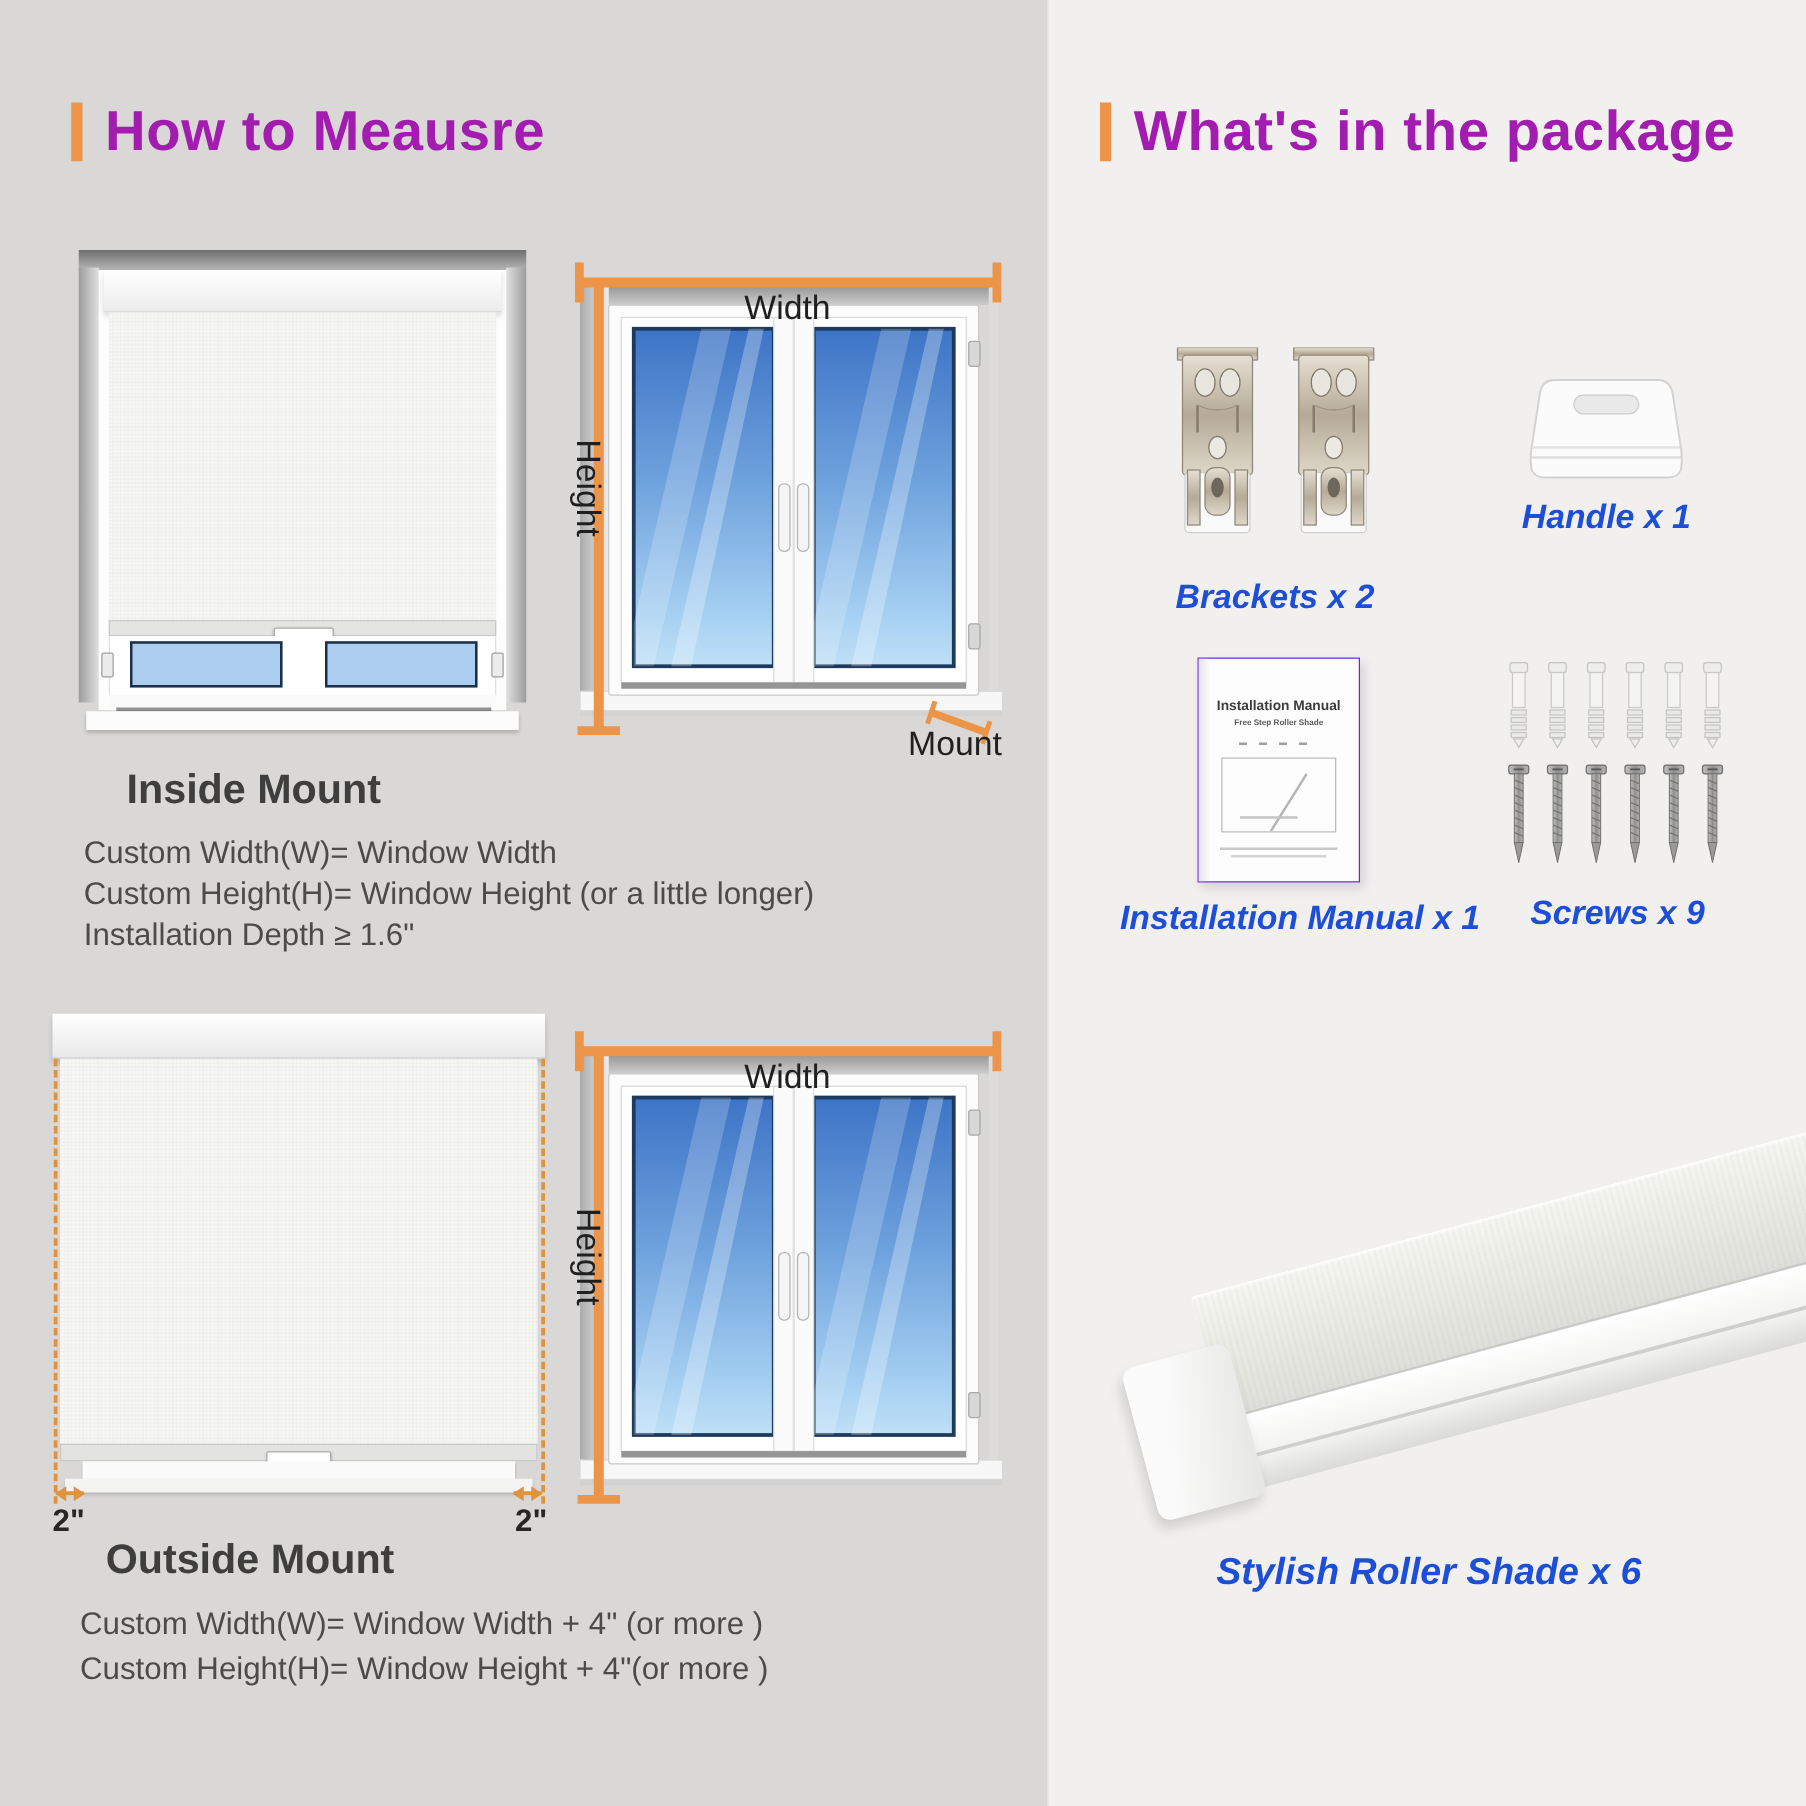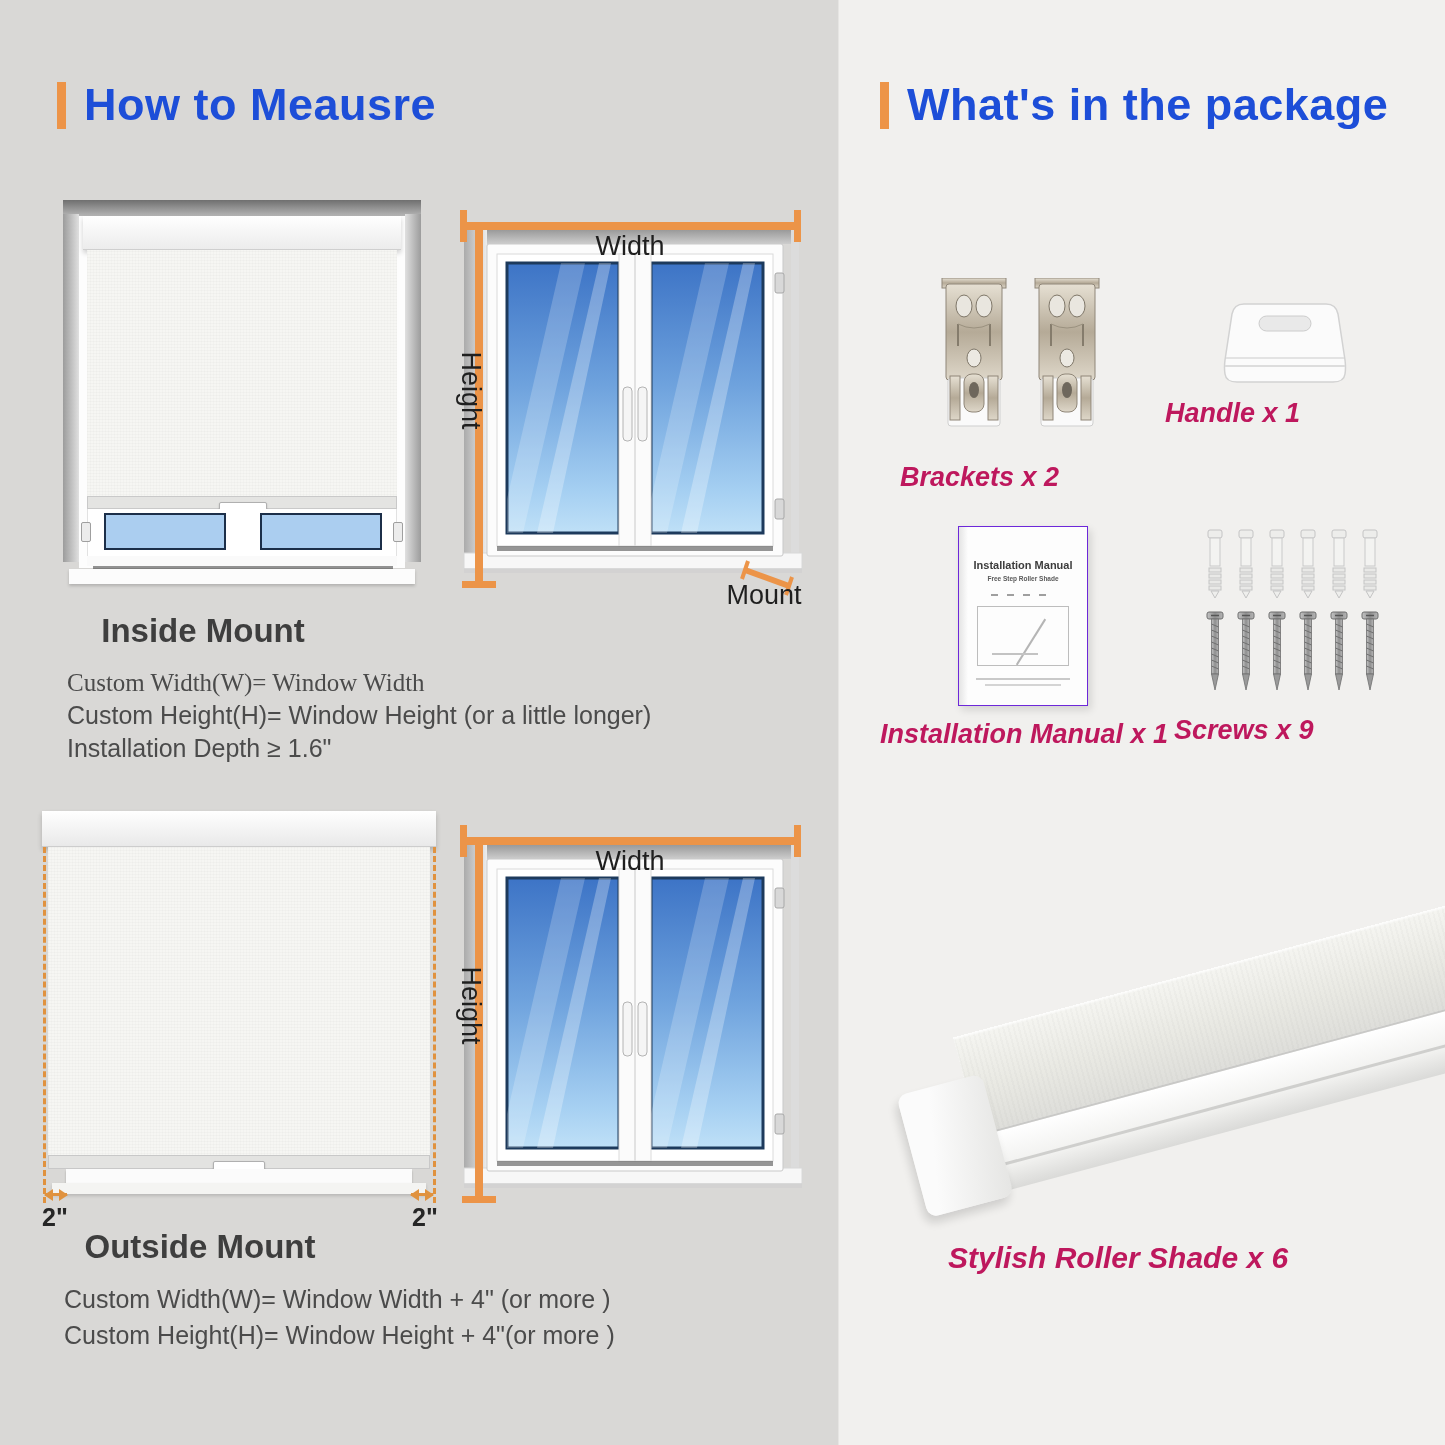--- a/index.html
+++ b/index.html
@@ -3,21 +3,21 @@
 <meta charset="utf-8">
 <style>
   :root{ --orange:#ED9448; --dash-orange:#e0923f; }
   *{margin:0;padding:0;box-sizing:border-box;}
   body{font-family:"Liberation Sans",sans-serif;background:#fff;}
   .canvas{position:relative;width:1445px;height:1445px;overflow:hidden;background:#d9d8d6;}
   .panel-right{position:absolute;left:838px;top:0;width:607px;height:1445px;background:#f1f0ee;border-left:1px solid #e6e5e3;}
   
   .sec-title{position:absolute;display:flex;align-items:center;gap:18px;}
   .accent{width:9px;height:47px;background:var(--orange);}
-  .sec-title h1{font-size:45px;font-weight:700;color:#1d4ed8;letter-spacing:0.5px;}
+  .sec-title h1{font-size:45px;font-weight:700;color:#a21caf;letter-spacing:0.5px;}
   
   .ill{position:absolute;}
   .im{left:63px;top:200px;width:358px;height:392px;}
   .im-walltop{position:absolute;left:0;top:0;width:100%;height:16px;background:linear-gradient(180deg,#6f6f6f,#b5b5b5);}
   .im-wallleft{position:absolute;left:0;top:14px;width:16px;height:348px;background:linear-gradient(90deg,#9c9c9c,#e0e0e0);}
   .im-wallright{position:absolute;right:0;top:14px;width:16px;height:348px;background:linear-gradient(-90deg,#9c9c9c,#e0e0e0);}
   .im-inner{position:absolute;left:16px;top:16px;width:326px;height:352px;background:#fdfdfd;}
   .im-cassette{position:absolute;left:20px;top:16px;width:318px;height:34px;background:linear-gradient(180deg,#ffffff,#ececec);border-bottom:1px solid #cfcfcf;box-shadow:0 3px 5px rgba(0,0,0,.18);}
   .fabric{background-color:#f6f6f3;background-image:repeating-linear-gradient(0deg,rgba(0,0,0,.018) 0 1px,transparent 1px 3px),repeating-linear-gradient(90deg,rgba(0,0,0,.014) 0 1px,transparent 1px 3px);}
   .im-shade{position:absolute;left:24px;top:50px;width:310px;height:248px;}
@@ -48,21 +48,21 @@
   .wd{position:absolute;width:390px;height:430px;}
   .wd svg{position:absolute;left:0;top:0;}
   .dim-label{position:absolute;font-size:27px;color:#1f1f1f;text-align:center;}
   .dim-w{left:100px;top:40px;width:164px;}
   .dim-h{left:-38px;top:184px;width:120px;transform:rotate(90deg);}
   .dim-d{left:266px;top:389px;width:100px;}
   
   .mount-h{position:absolute;font-size:33px;font-weight:700;color:#3e3e3e;text-align:center;}
   .note{position:absolute;font-size:25px;color:#4b4b4b;line-height:33px;}
   
-  .pkg-label{position:absolute;font-size:27px;font-weight:700;font-style:italic;color:#be185d;}
+  .pkg-label{position:absolute;font-size:27px;font-weight:700;font-style:italic;color:#1d4ed8;text-align:center;}
   .manual{position:absolute;left:958px;top:526px;width:130px;height:180px;background:#fdfdfd;border:1px solid #6d28d9;box-shadow:3px 4px 8px rgba(0,0,0,.12);}
   .manual::before{content:"";position:absolute;left:0;top:0;bottom:0;width:9px;background:linear-gradient(90deg,#e4e4e4,rgba(255,255,255,0));}
   .mc-title{margin-top:32px;text-align:center;font-size:11px;font-weight:700;color:#3c3c3c;}
   .mc-sub{margin-top:4px;text-align:center;font-size:6.5px;font-weight:700;color:#5a5a5a;}
   .mc-squiggle{height:2px;margin:12px 32px 0;background:repeating-linear-gradient(90deg,#9f9f9f 0 7px,rgba(0,0,0,0) 7px 16px);}
   .mc-box{margin:10px 18px 0;height:60px;border:1px solid #bdbdbd;position:relative;overflow:hidden;}
   .mc-box::before{content:"";position:absolute;left:52px;top:8px;width:2px;height:54px;background:#b5b5b5;transform:rotate(32deg);}
   .mc-box::after{content:"";position:absolute;left:14px;bottom:10px;width:46px;height:2px;background:#c3c3c3;}
   .mc-foot{margin:12px auto 0;width:74%;height:2px;background:#c9c9c9;}
   .mc-foot2{margin:4px auto 0;width:60%;height:2px;background:#d4d4d4;}
@@ -212,21 +212,21 @@
       <line x1="297" y1="379" x2="341" y2="395" stroke="#EC9448" stroke-width="6"></line>
       <line x1="300" y1="370" x2="294" y2="388" stroke="#EC9448" stroke-width="4"></line>
       <line x1="344" y1="386" x2="338" y2="404" stroke="#EC9448" stroke-width="4"></line>
     </svg>
     <span class="dim-label dim-w">Width</span>
     <span class="dim-label dim-h">Height</span>
     <span class="dim-label dim-d">Mount</span>
   </div>
 
   <div class="mount-h" style="left:20px;top:612px;width:366px;">Inside Mount</div>
-  <div class="note" style="left:67px;top:666px;font-family:Liberation Serif, serif;">Custom Width(W)= Window Width</div>
+  <div class="note" style="left:67px;top:666px;">Custom Width(W)= Window Width</div>
   <div class="note" style="left:67px;top:699px;">Custom Height(H)= Window Height (or a little longer)</div>
   <div class="note" style="left:67px;top:732px;">Installation Depth ≥ 1.6"</div>
 
   <div class="ill om">
     <div class="om-cassette"></div>
     <div class="om-shade fabric"></div>
     <div class="om-bottombar"></div>
     <div class="handle-tab om-tab"></div>
     <div class="om-sill1"></div>
     <div class="om-sill2"></div>

